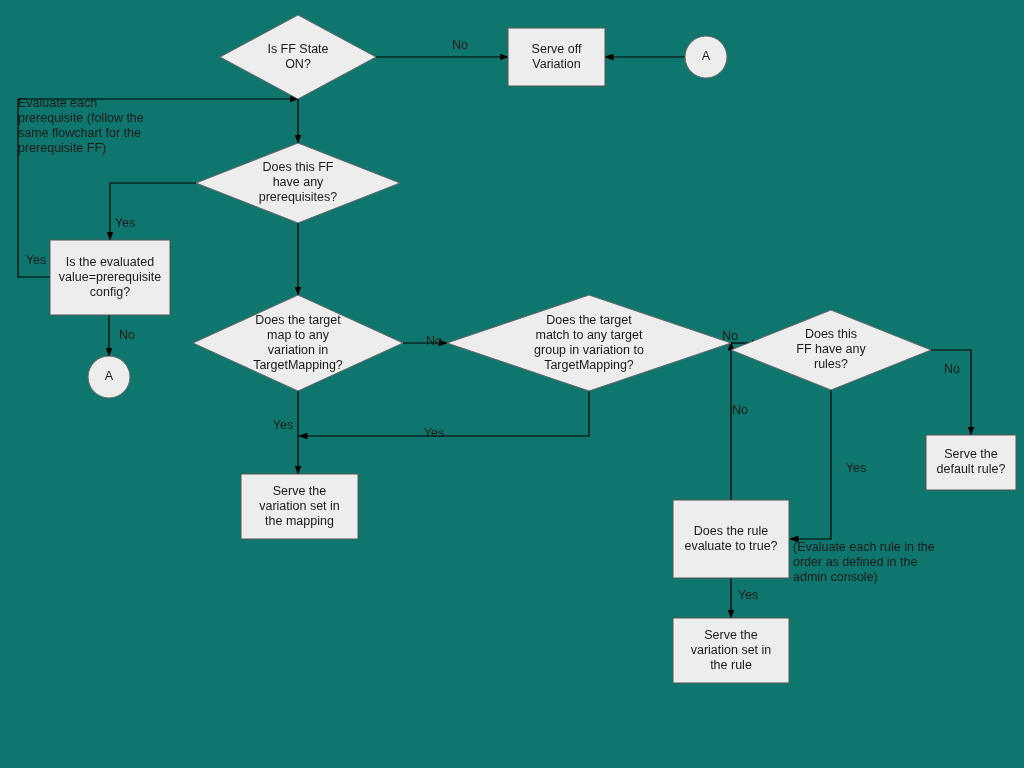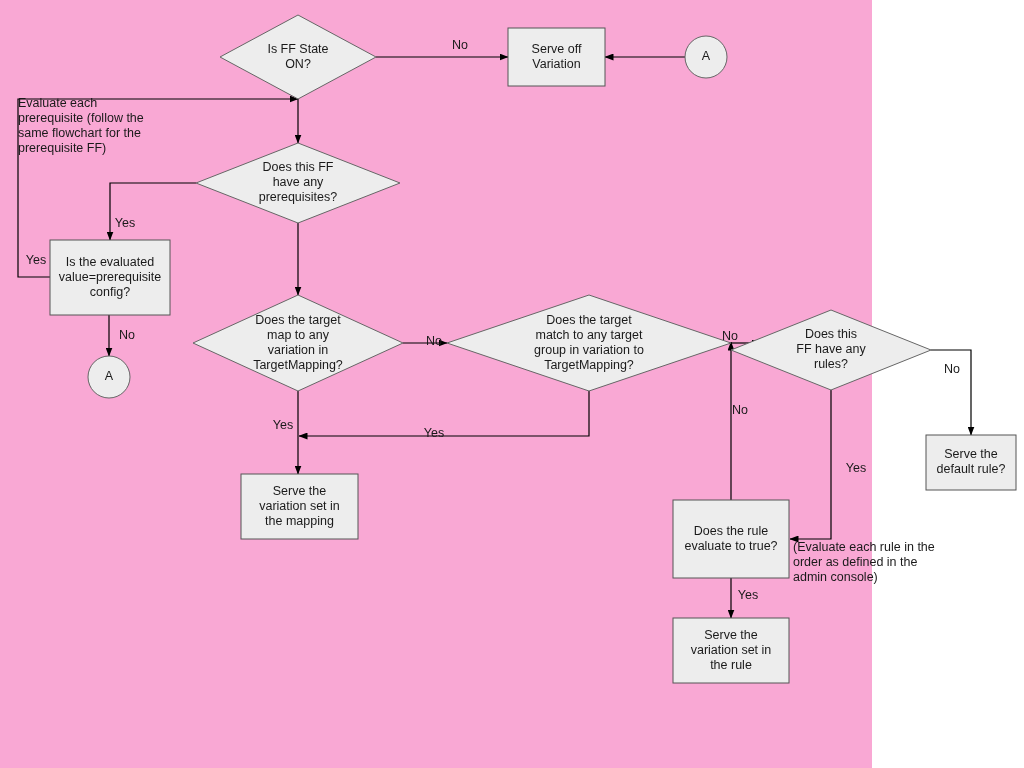--- a/index.html
+++ b/index.html
@@ -8,23 +8,23 @@
     background: #ffffff;
   }
   body {
     width: 1024px;
     height: 768px;
     font-family: "Liberation Sans", sans-serif;
     overflow: hidden;
   }
   #flowchart-root {
     position: relative;
-    width: 872px;
+    width: 1024px;
     height: 768px;
-    background: #f9a8d4;
+    background: #0f766e;
     text-align: right;
   }
   svg.diagram {
     position: absolute;
     top: 0;
     left: 0;
     width: 1024px;
     height: 768px;
   }
   .node-shape {

